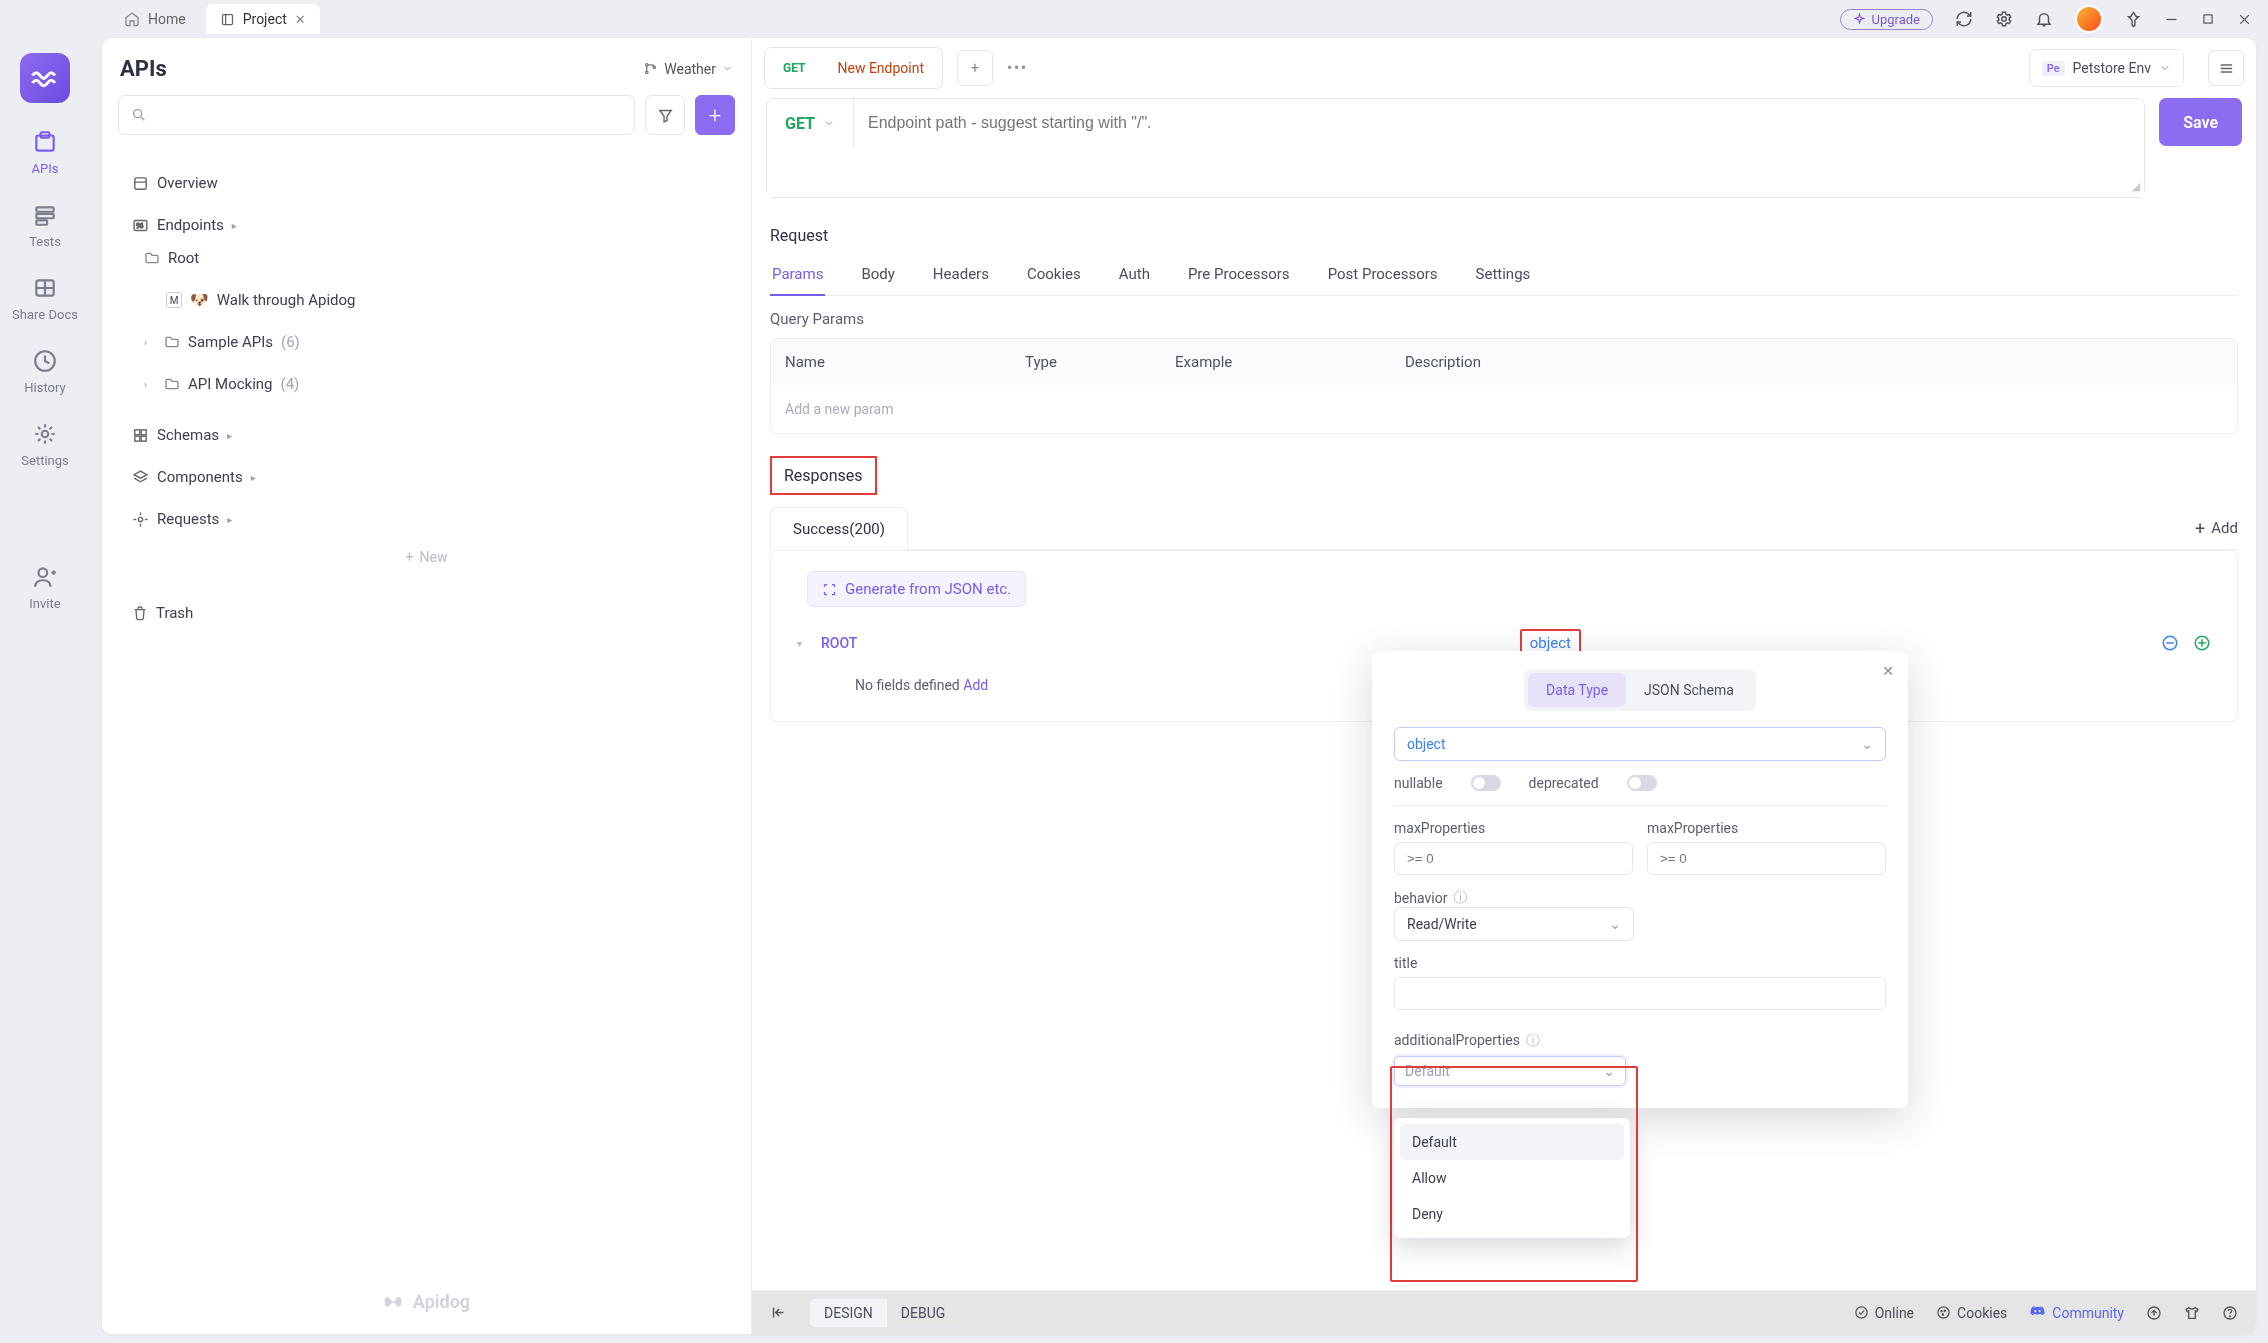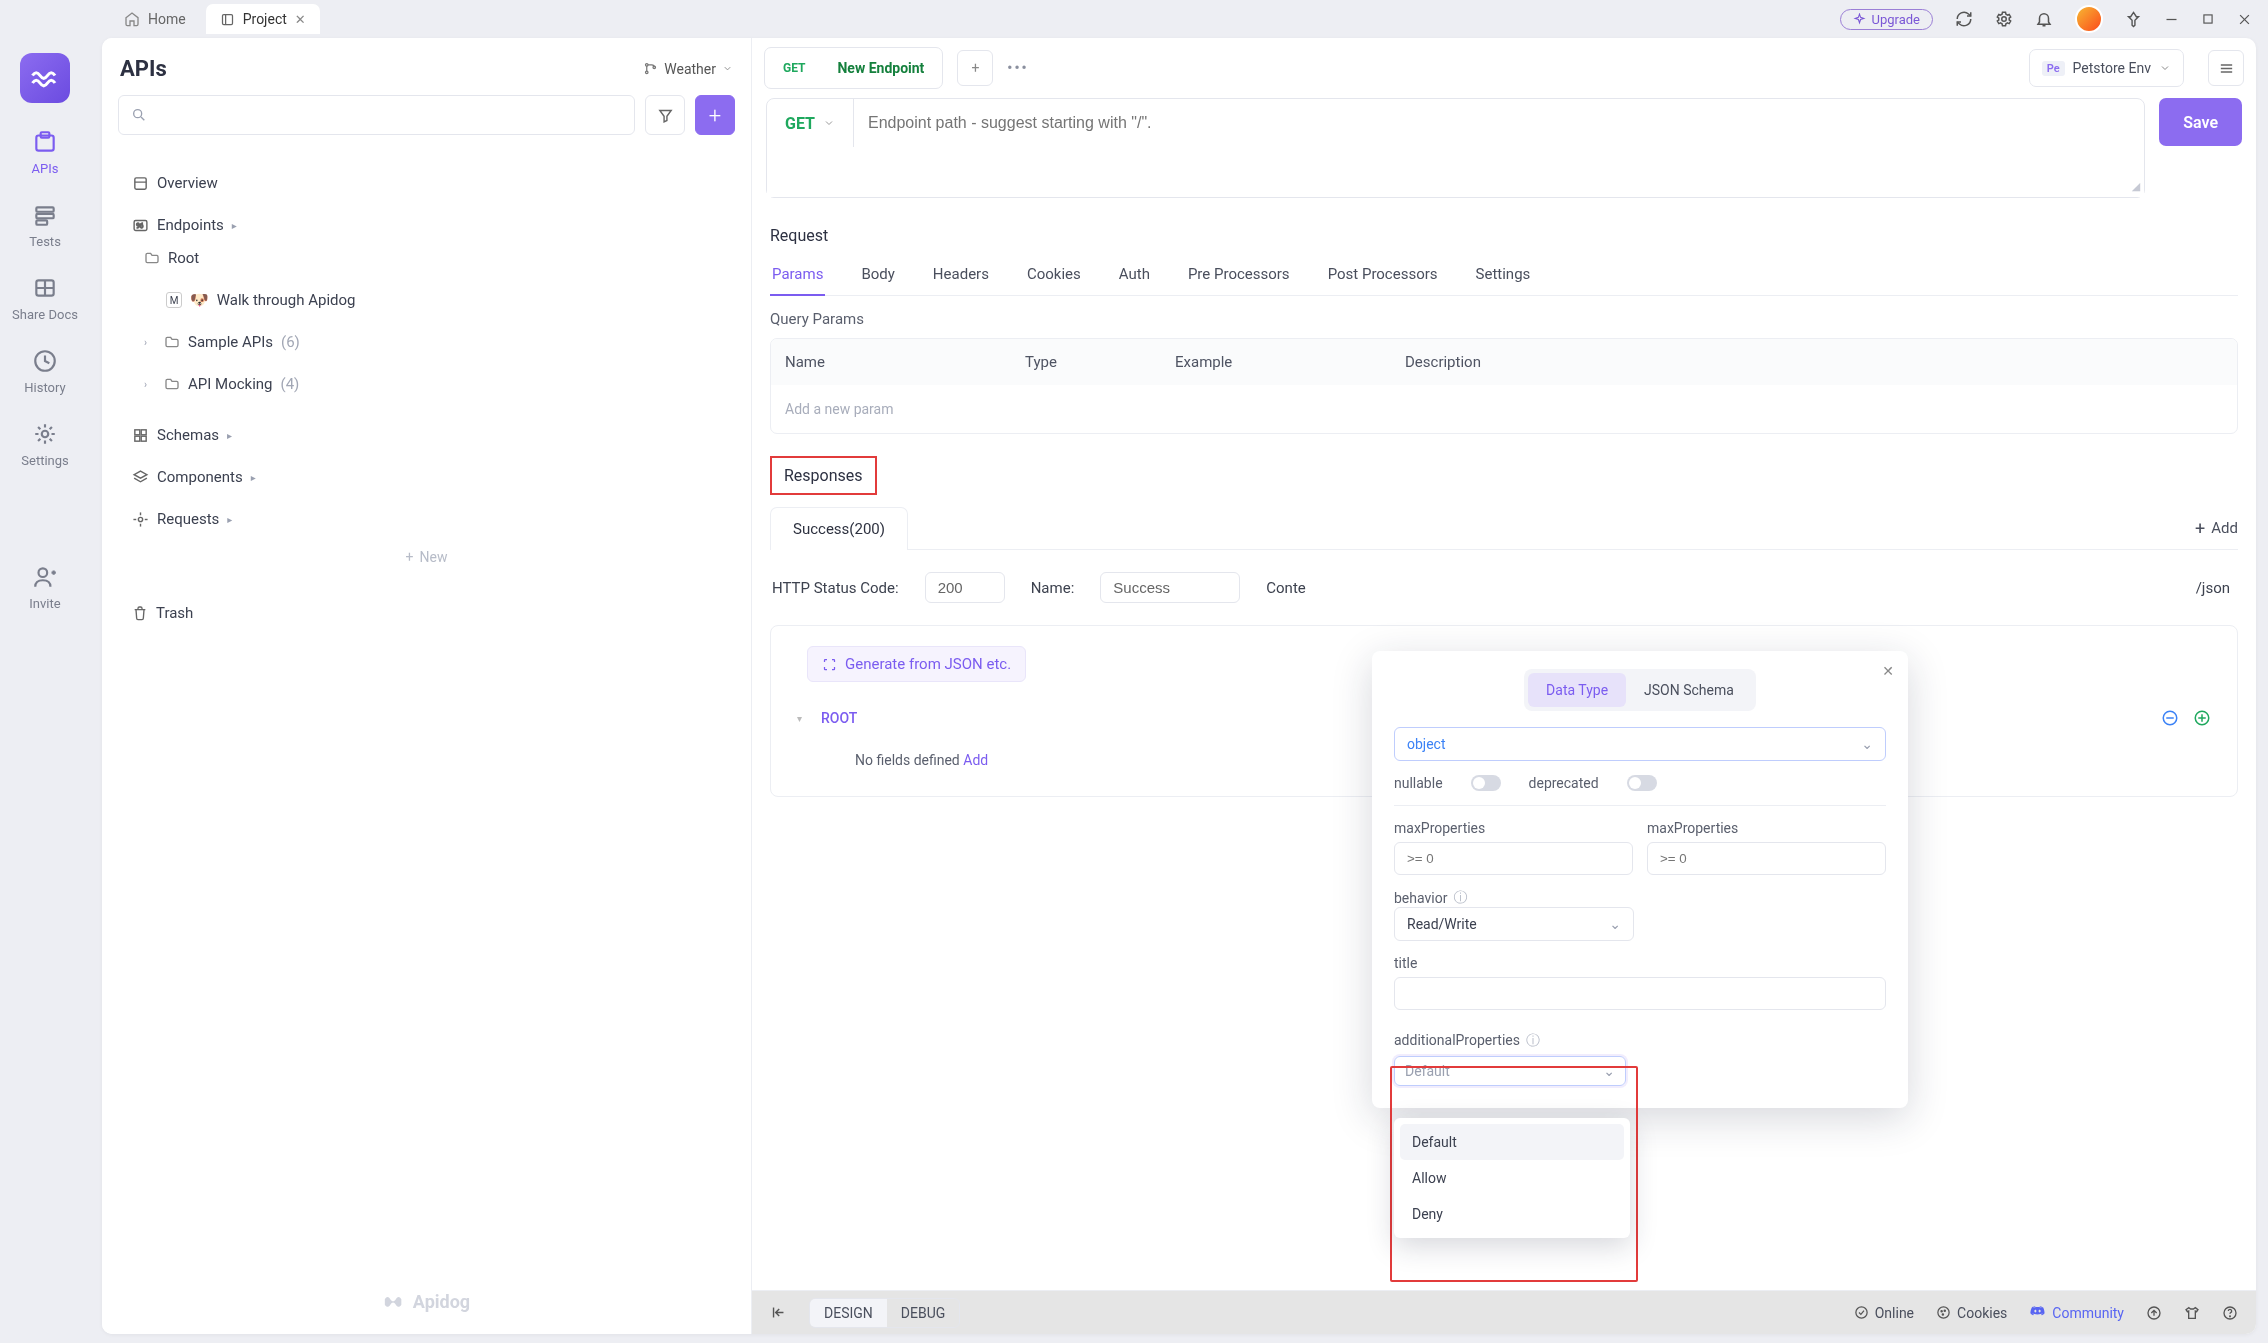--- a/index.html
+++ b/index.html
@@ -41,21 +41,21 @@
   .tree-children { padding-left:22px; }
   .tree-arrow { color:#9aa0b0; font-size:10px; width:12px; }
   .new-btn { margin:8px 22px; height:36px; border-radius:6px; color:#b7bcc8; display:flex; align-items:center; justify-content:center; gap:6px; }
   .apidog-brand { margin-top:auto; padding:22px 12px; text-align:center; color:#d2d5de; font-size:18px; font-weight:700; display:flex; align-items:center; justify-content:center; gap:8px; }
 
   
   .main { flex:1; display:flex; flex-direction:column; position:relative; }
   .tab-row { display:flex; align-items:center; height:60px; padding:0 12px; gap:14px; }
   .endpoint-tab { display:flex; align-items:center; gap:8px; height:42px; padding:0 18px; border:1px solid #e4e6ed; border-radius:7px; background:#fff; }
   .method-badge { color:#1fa85e; font-weight:700; font-size:12px; }
-  .endpoint-tab-title { font-weight:700; color:#15803d;padding-left:24px; }
+  .endpoint-tab-title { font-weight:400; color:#c2410c;padding-left:24px; }
   .plus-box { width:36px; height:36px; border:1px solid #e4e6ed; border-radius:6px; display:flex; align-items:center; justify-content:center; color:#888; }
   .dots { color:#8a8f9e; letter-spacing:2px; font-weight:700; }
   .env-sel { margin-left:auto; display:flex; align-items:center; gap:8px; border:1px solid #e4e6ed; border-radius:7px; height:38px; padding:0 12px; color:#4a4f5d; }
   .env-badge { background:#eef0f7; color:#8c6cf0; font-size:11px; padding:1px 5px; border-radius:3px; font-weight:600; }
   .burger { margin-left:10px; width:36px; height:36px; border:1px solid #e4e6ed; border-radius:6px; display:flex; align-items:center; justify-content:center; color:#666; }
 
   .req-row { display:flex; gap:14px; padding:0 14px 10px 14px; }
   .req-box { flex:1; display:flex; flex-direction:column; border:1px solid #e4e6ed; border-radius:8px; min-height:94px; position:relative; }
   .req-top { display:flex; align-items:center; height:48px; }
   .method-dd { display:flex; align-items:center; gap:8px; padding:0 18px; font-weight:700; color:#1fa85e; font-size:16px; border-right:1px solid #e4e6ed; height:100%; }
@@ -457,29 +457,20 @@
         </div>
 
         <div class="responses-label">Responses</div>
         <div class="resp-tabrow">
           <div class="resp-tab">Success(200)</div>
           <div class="add-link">
             <span style="font-size:18px;">+</span>
               <span>Add</span>
           </div>
         </div>
-        <div class="resp-fields">
-          <span class="field-label">HTTP Status Code:</span>
-          <input class="small-input" style="width: 80px;" value="200">
-          <span class="field-label">Name:</span>
-          <input class="small-input" style="width: 140px;" value="Success">
-          <span class="field-label">Conte</span>
-          <span style="flex:1"></span>
-          <span class="field-label" style="margin-right:6px;">/json</span>
-        </div>
         <div class="schema-box">
           <div style="padding:0 0 12px 18px;">
             <div class="gen-btn">
               <svg width="15" height="15" viewBox="0 0 24 24" fill="none" stroke="#7b5cf0" stroke-width="2">
                   <path d="M4 8V5a1 1 0 0 1 1-1h3M20 8V5a1 1 0 0 0-1-1h-3M4 16v3a1 1 0 0 0 1 1h3M20 16v3a1 1 0 0 1-1 1h-3"></path>
                 </svg>
               <span>Generate from JSON etc.</span>
             </div>
           </div>
           <div class="schema-row">

